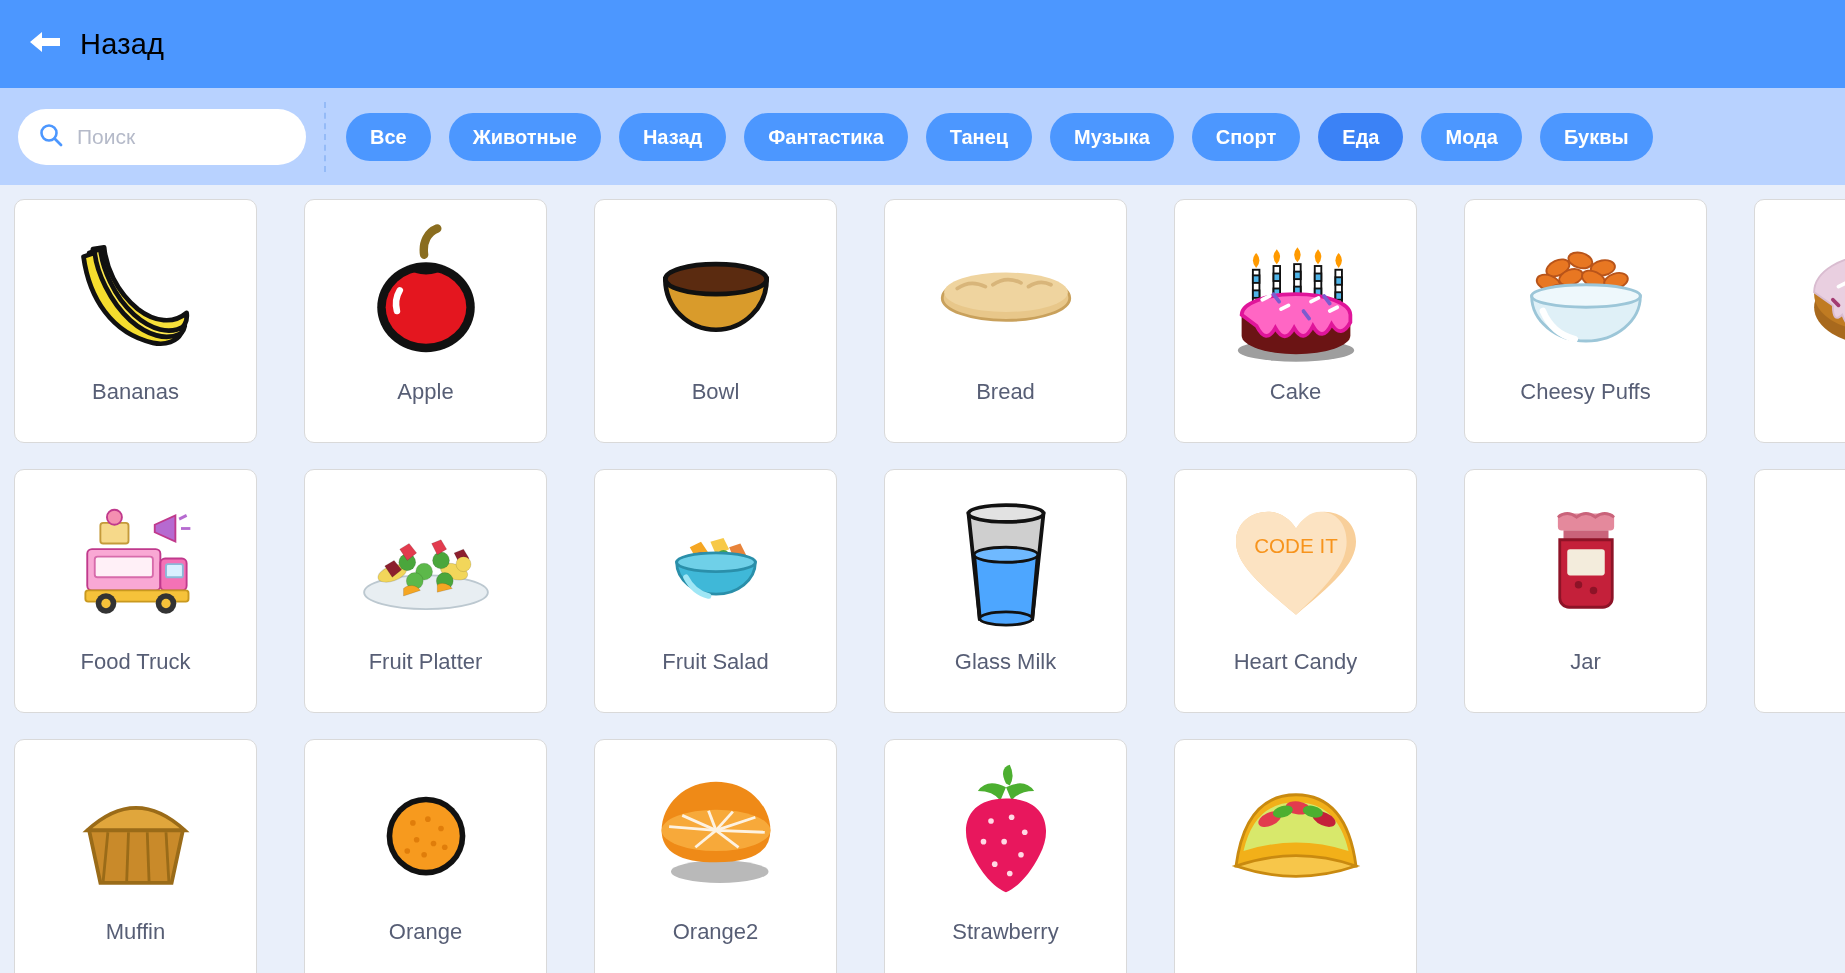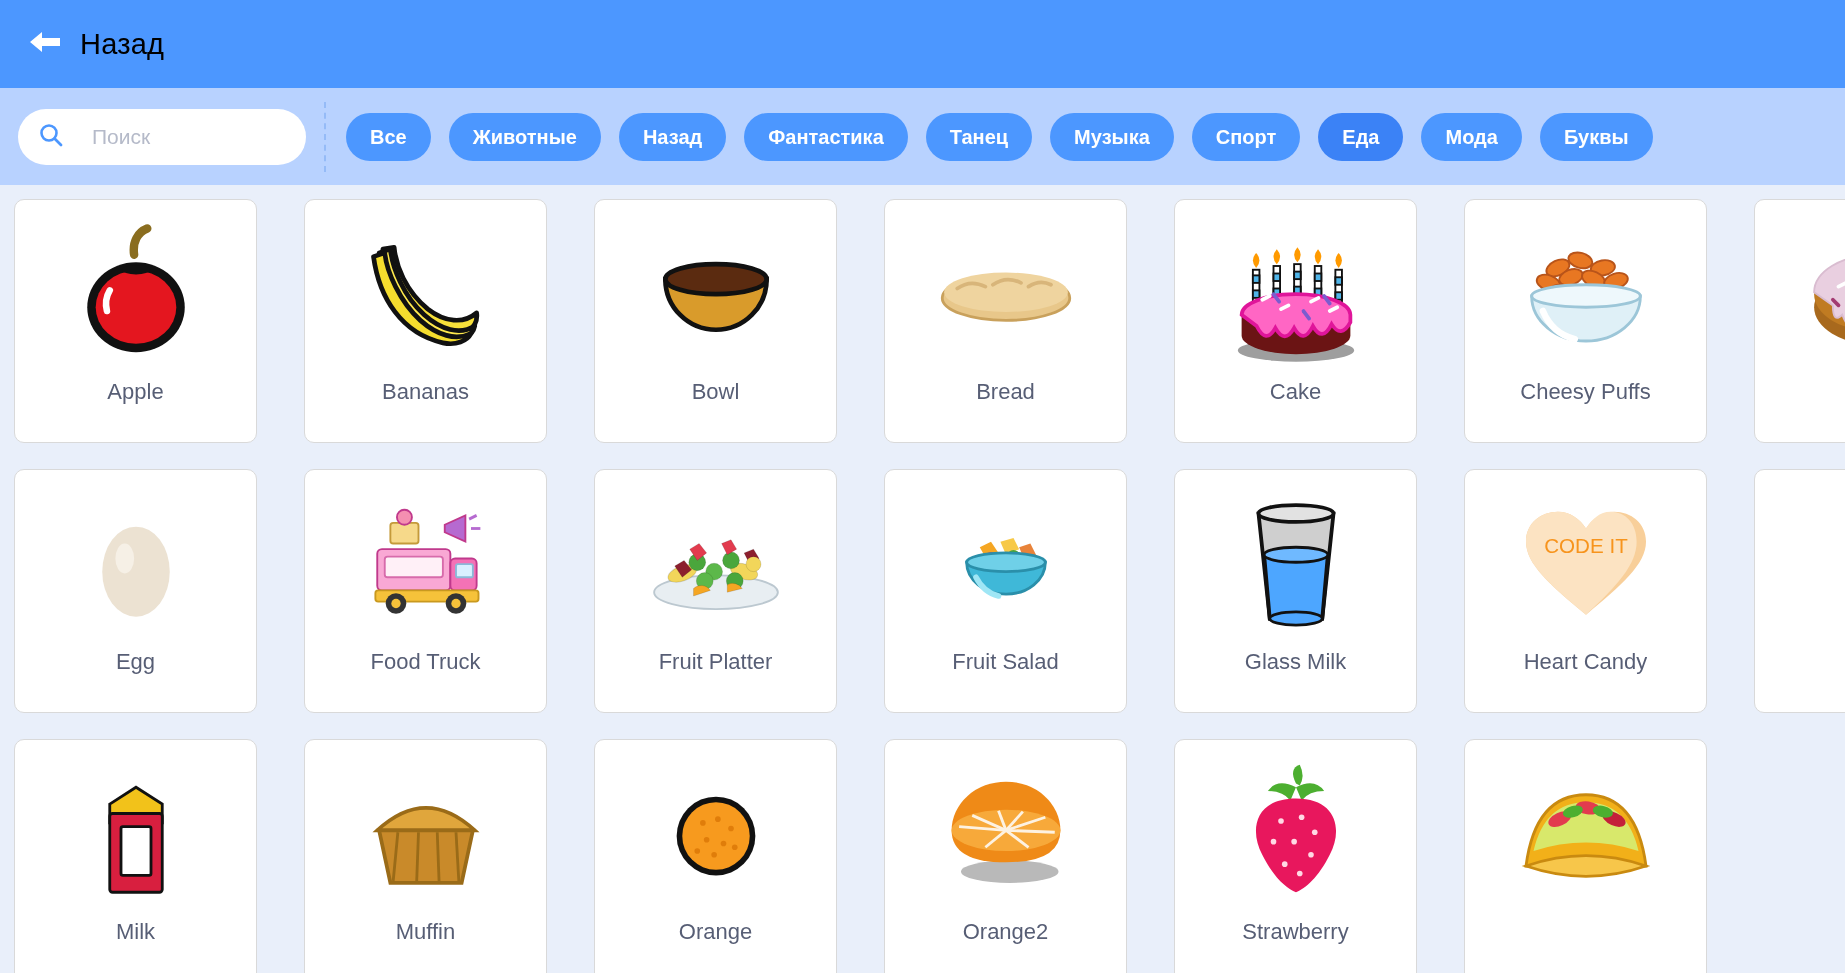--- a/index.html
+++ b/index.html
@@ -53,21 +53,21 @@
     flex: 0 0 auto;
   }
   .search-wrap {
     width: 288px;
     height: 56px;
     background: #ffffff;
     border-radius: 28px;
     display: flex;
     align-items: center;
     padding: 0 20px;
-    gap: 28px;
+    gap: 13px;
     flex: 0 0 auto;
   }
   .search-input {
     border: none;
     outline: none;
     font-size: 21px;
     color: #575e75;
     font-family: "Liberation Sans", sans-serif;
     width: 100%;
     background: transparent;
@@ -182,40 +182,40 @@
       <button class="tag">Мода</button>
       <button class="tag">Буквы</button>
     </div>
 </div>
 
 <div class="library-scroll">
   <div class="library-grid">
       <div class="sprite-card">
         <div class="sprite-thumb">
           <svg viewBox="0 0 160 160" width="150" height="150">
+<g stroke="#111" stroke-width="5" stroke-linejoin="round">
+<path d="M34 30 C32 72 52 112 96 122 C122 128 136 112 134 98 C120 110 100 108 82 94 C58 74 48 48 46 28 Z" fill="#f7e03a"></path>
+<path d="M30 34 C34 76 56 116 100 126 C118 130 130 122 132 112 C116 122 96 116 78 100 C56 80 44 50 42 30 Z" fill="#ffe94d"></path>
+<path d="M24 38 C30 82 54 120 98 130 C112 133 124 128 128 120 C112 128 92 122 74 106 C52 86 38 54 36 34 Z" fill="#f5dd2e"></path>
+</g>
+</svg>
+        </div>
+        <div class="sprite-name">Bananas</div>
+      </div>
+      <div class="sprite-card">
+        <div class="sprite-thumb">
+          <svg viewBox="0 0 160 160" width="150" height="150">
 <path d="M78 36 C76 22 82 12 92 8" stroke="#8a6d1f" stroke-width="9" fill="none" stroke-linecap="round"></path>
 <ellipse cx="80" cy="92" rx="52" ry="48" fill="#111"></ellipse>
 <ellipse cx="80" cy="92" rx="43" ry="39" fill="#e4161f"></ellipse>
 <path d="M52 74 q-6 10 -3 22" stroke="#fff" stroke-width="7" fill="none" stroke-linecap="round"></path>
 <ellipse cx="80" cy="52" rx="15" ry="5" fill="#111"></ellipse>
 </svg>
         </div>
         <div class="sprite-name">Apple</div>
-      </div>
-      <div class="sprite-card">
-        <div class="sprite-thumb">
-          <svg viewBox="0 0 160 160" width="150" height="150">
-<g stroke="#111" stroke-width="5" stroke-linejoin="round">
-<path d="M34 30 C32 72 52 112 96 122 C122 128 136 112 134 98 C120 110 100 108 82 94 C58 74 48 48 46 28 Z" fill="#f7e03a"></path>
-<path d="M30 34 C34 76 56 116 100 126 C118 130 130 122 132 112 C116 122 96 116 78 100 C56 80 44 50 42 30 Z" fill="#ffe94d"></path>
-<path d="M24 38 C30 82 54 120 98 130 C112 133 124 128 128 120 C112 128 92 122 74 106 C52 86 38 54 36 34 Z" fill="#f5dd2e"></path>
-</g>
-</svg>
-        </div>
-        <div class="sprite-name">Bananas</div>
       </div>
       <div class="sprite-card">
         <div class="sprite-thumb">
           <svg viewBox="0 0 160 160" width="150" height="150">
 <path d="M26 62 h108 a54 54 0 0 1 -108 0 z" fill="#d99b2b" stroke="#111" stroke-width="5"></path>
 <ellipse cx="80" cy="62" rx="54" ry="16" fill="#5b2b10" stroke="#111" stroke-width="5"></ellipse>
 </svg>
         </div>
         <div class="sprite-name">Bowl</div>
       </div>
@@ -319,29 +319,20 @@
               <line x1="34" y1="84" x2="40" y2="90" stroke="#a33b72"></line>
 <line x1="86" y1="84" x2="94" y2="82" stroke="#a33b72"></line>
               <line x1="124" y1="82" x2="128" y2="90" stroke="#a33b72"></line>
 </g>
 </svg>
         </div>
       </div>
       <div class="sprite-card">
         <div class="sprite-thumb">
           <svg viewBox="0 0 160 160" width="150" height="150">
-<ellipse cx="80" cy="86" rx="36" ry="48" fill="#ece2d2"></ellipse>
-<ellipse cx="68" cy="72" rx="10" ry="16" fill="#f6f0e6"></ellipse>
-</svg>
-        </div>
-        <div class="sprite-name">Egg</div>
-      </div>
-      <div class="sprite-card">
-        <div class="sprite-thumb">
-          <svg viewBox="0 0 160 160" width="150" height="150">
 <g stroke="#c0398c" stroke-width="2">
 <rect x="42" y="34" width="30" height="22" rx="3" fill="#f6d98a" stroke="#c49a3a"></rect>
 <circle cx="57" cy="28" r="8" fill="#f48fb1"></circle>
 <path d="M100 36 l22 -10 v28 l-22 -10z" fill="#b66ad0"></path>
 <line x1="126" y1="30" x2="134" y2="26" stroke="#b66ad0" stroke-width="3"></line>
 <line x1="128" y1="40" x2="138" y2="40" stroke="#b66ad0" stroke-width="3"></line>
 <rect x="28" y="62" width="78" height="44" rx="5" fill="#f9a8d4"></rect>
 <rect x="106" y="72" width="28" height="34" rx="5" fill="#f472b6"></rect>
 <rect x="36" y="70" width="62" height="22" rx="3" fill="#fff0f7" stroke="#d76bab"></rect>
 <rect x="112" y="78" width="18" height="14" rx="2" fill="#d9f0ff" stroke="#8bb9d8"></rect>

